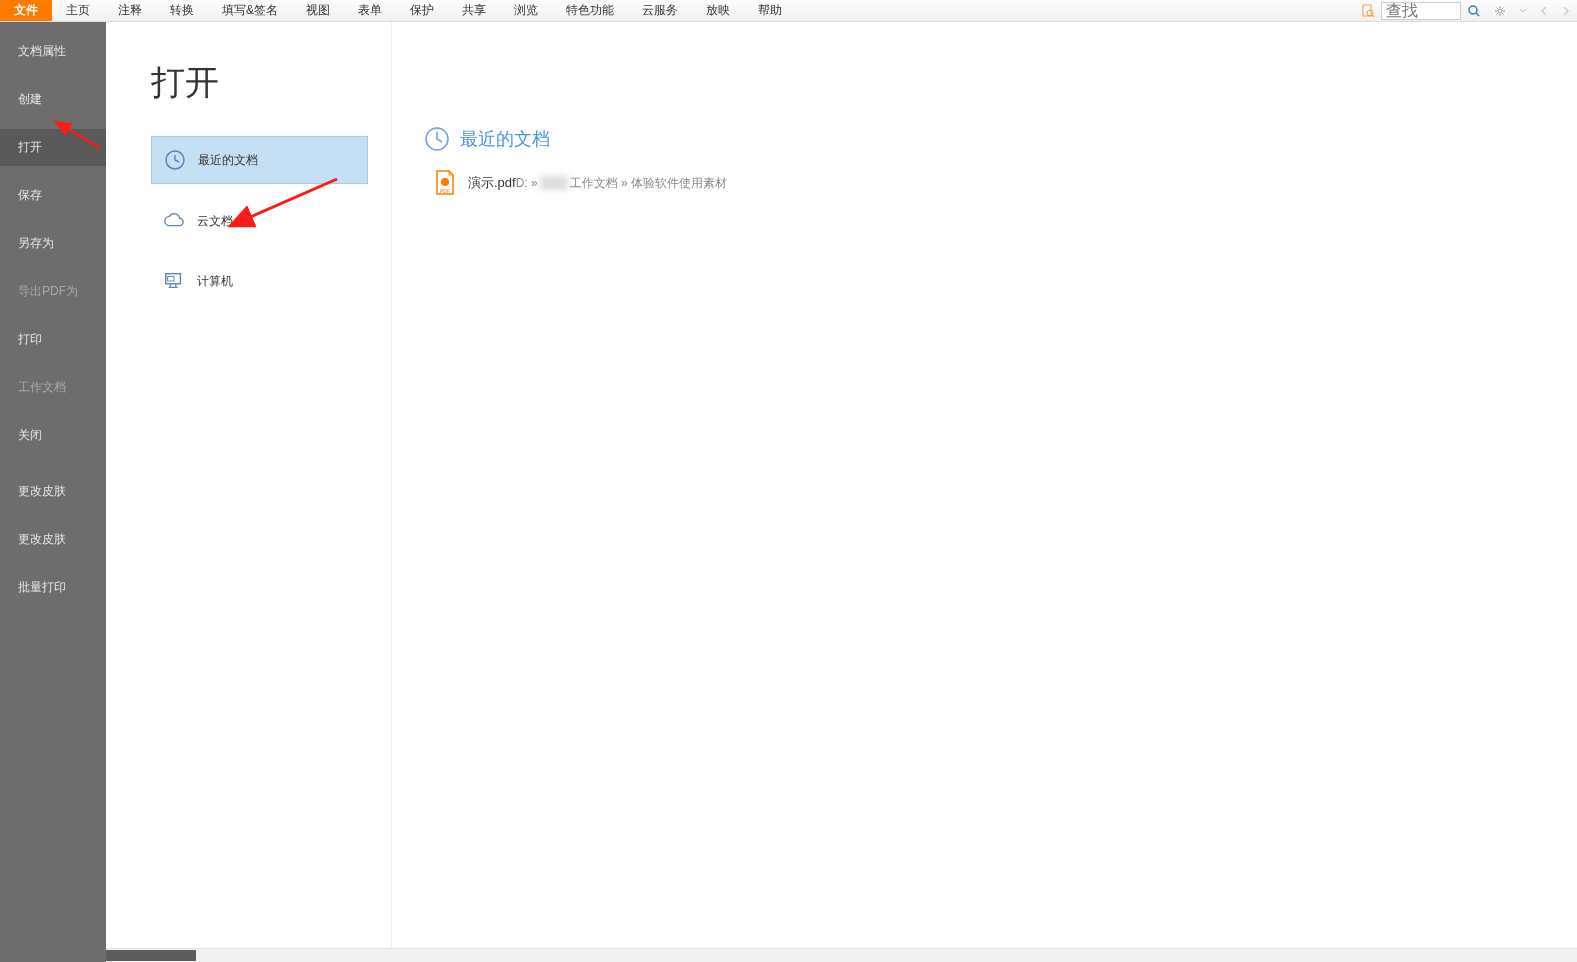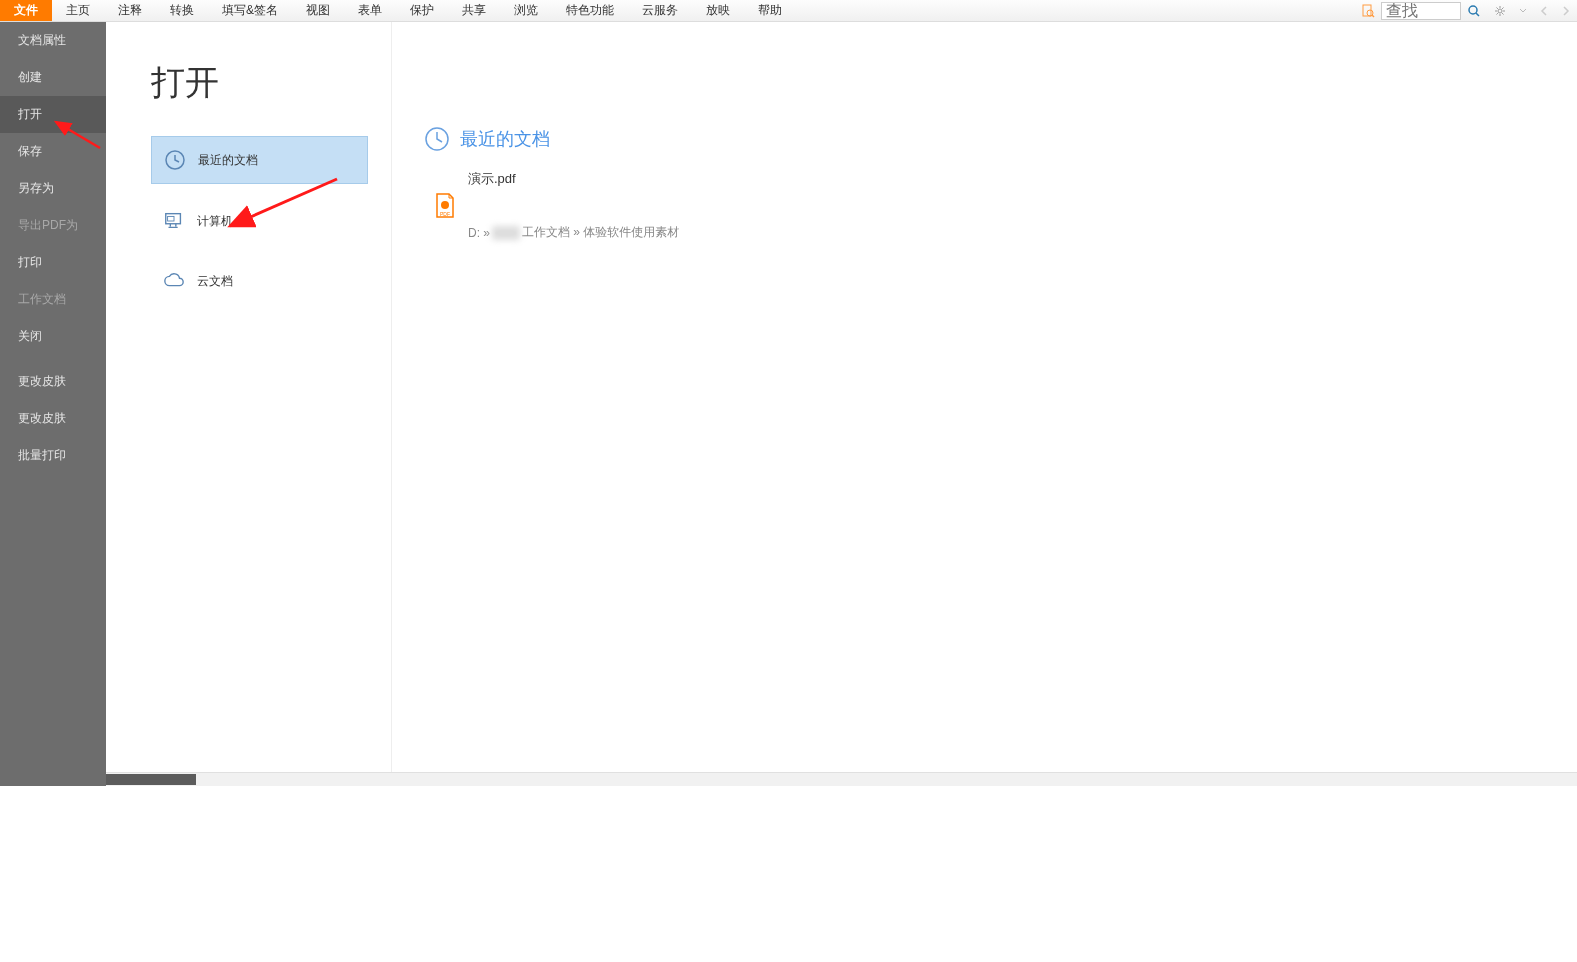--- a/index.html
+++ b/index.html
@@ -1,56 +1,56 @@
 <!DOCTYPE html>
 <html><head>
   <meta charset="utf-8">
   <style>
     * { box-sizing: border-box; margin: 0; padding: 0; }
     body { font-family: "Microsoft YaHei", "SimSun", sans-serif; font-size: 12px; background: #fff; overflow: hidden; }
     
-    .app { width: 1577px; height: 786px; display: flex; flex-direction: column; position: relative; }
+    .app { width: 1577px; height: 962px; display: flex; flex-direction: column; position: relative; }
     
     
     .menubar { height: 22px; background: linear-gradient(#fdfdfd, #f0f0f0); display: flex; align-items: stretch; border-bottom: 1px solid #ddd; }
     .menubar .tab { padding: 0 14px; display: flex; align-items: center; color: #333; cursor: pointer; }
     .menubar .tab.active { background: #ff7b00; color: #fff; font-weight: bold; }
     .menubar .spacer { flex: 1; }
     .menubar .search-icon { display:flex; align-items:center; padding:0 6px; color:#ff7b00; }
     .menubar .search-input { width: 80px; border: 1px solid #ccc; height: 18px; align-self: center; padding: 0 4px; font-size: 16px; color: #999; }
     .menubar .search-go { display:flex; align-items:center; padding:0 6px; color:#2a7ab0; }
     .menubar .gear { display:flex; align-items:center; padding:0 6px; color:#888; }
     .menubar .nav-arrow { display:flex; align-items:center; padding:0 6px; color:#bbb; }
     
     
     .body { flex: 1; display: flex; min-height: 0; }
     
     
     .sidebar { width: 106px; background: #6d6d6d; color: #e6e6e6; display: flex; flex-direction: column; }
-    .sidebar .item { padding: 10px 18px; cursor: pointer; font-size: 12px; }
+    .sidebar .item { padding: 10px 18px; cursor: pointer; font-size: 12px; margin-top: 11px; }
     .sidebar .item.disabled { color: #a8a8a8; }
     .sidebar .item.active { background: #595959; }
     .sidebar .gap { height: 8px; }
     
     
     .open-panel { width: 285px; background: #fff; padding: 20px 0 0 0; position:relative; }
     .open-panel h1 { font-size: 34px; font-weight: 300; color: #333; padding: 18px 45px 30px; }
     .source-list { padding: 0 23px 0 45px; }
     .source-item { display: flex; align-items: center; gap: 12px; padding: 12px 12px; margin-bottom: 14px; cursor: pointer; color:#333; }
     .source-item.selected { background: #c5dff5; border:1px solid #a6cbea; }
     .source-item .icon { width: 22px; height: 22px; display:flex; align-items:center; justify-content:center; }
     
     
     .content { flex:1; background:#fff; padding: 30px 0 0 0; border-left: 1px solid #eee; position:relative; }
     .recent-header { display:flex; align-items:center; gap: 10px; padding: 74px 0 14px 32px; color:#4a93e6; font-size:18px; }
     .recent-header .icon { width:26px; height:26px; }
     .section-label { padding: 0 0 6px 32px; color:#555; font-size:13px; }
     .file-row { display:flex; align-items:center; gap:12px; padding: 4px 0 4px 42px; cursor:pointer; }
     .file-icon { width:22px; height:26px; }
-    .file-meta { display:flex; flex-direction:column;gap:36px; }
+    .file-meta { display:flex; flex-direction:row; }
     .file-name { color:#333; font-size:13px; }
     .file-path { color:#888; font-size:12px; display:flex; align-items:center; gap:2px; }
     .file-path .blur { filter: blur(3px); background:#ddd; color:transparent; border-radius:2px; padding:0 2px; }
     
     
     .hscroll { position:absolute; left:106px; right:0; bottom:0; height:14px; background:#f1f1f1; border-top:1px solid #e0e0e0; display:flex; }
     .hscroll .track { flex:1; position:relative; }
     .hscroll .thumb { position:absolute; left:0; width:90px; top:1px; bottom:1px; background:#5c5c5c; }
     
     
@@ -169,35 +169,35 @@
           <span class="icon">
             <svg width="22" height="22" viewBox="0 0 22 22">
                 <circle cx="11" cy="11" r="9" fill="none" stroke="#5b86b4" stroke-width="1.5"></circle>
                 <path d="M11 6v5l4 2" fill="none" stroke="#5b86b4" stroke-width="1.5"></path>
               </svg>
           </span>
           <span>最近的文档</span>
         </div>
         <div class="source-item">
           <span class="icon">
+            <svg width="24" height="20" viewBox="0 0 24 20">
+                <path d="M7 15a5 5 0 010-10 6 6 0 0111 2 4 4 0 010 8H7z" fill="none" stroke="#5b86b4" stroke-width="1.5"></path>
+              </svg>
+          </span>
+          <span>云文档</span>
+        </div>
+        <div class="source-item">
+          <span class="icon">
             <svg width="24" height="22" viewBox="0 0 24 22">
                 <rect x="3" y="3" width="16" height="11" fill="none" stroke="#5b86b4" stroke-width="1.5"></rect>
                 <rect x="5" y="6" width="7" height="5" fill="none" stroke="#5b86b4"></rect>
                 <path d="M8 14v3M14 14v3M6 18h10" stroke="#5b86b4" stroke-width="1.5"></path>
               </svg>
           </span>
           <span>计算机</span>
-        </div>
-        <div class="source-item">
-          <span class="icon">
-            <svg width="24" height="20" viewBox="0 0 24 20">
-                <path d="M7 15a5 5 0 010-10 6 6 0 0111 2 4 4 0 010 8H7z" fill="none" stroke="#5b86b4" stroke-width="1.5"></path>
-              </svg>
-          </span>
-          <span>云文档</span>
         </div>
       </div>
 
       <svg class="arrow-annot" style="left:-56px; top:96px;" width="56" height="34">
         <defs>
             <marker id="ah1" markerWidth="8" markerHeight="8" refX="6" refY="3" orient="auto">
               <path d="M0,0 L7,3 L0,6 z" fill="#ff1a1a"></path>
             </marker>
           </defs>
         <line x1="50" y1="30" x2="6" y2="4" stroke="#ff1a1a" stroke-width="2.5" marker-end="url(#ah1)"></line>

